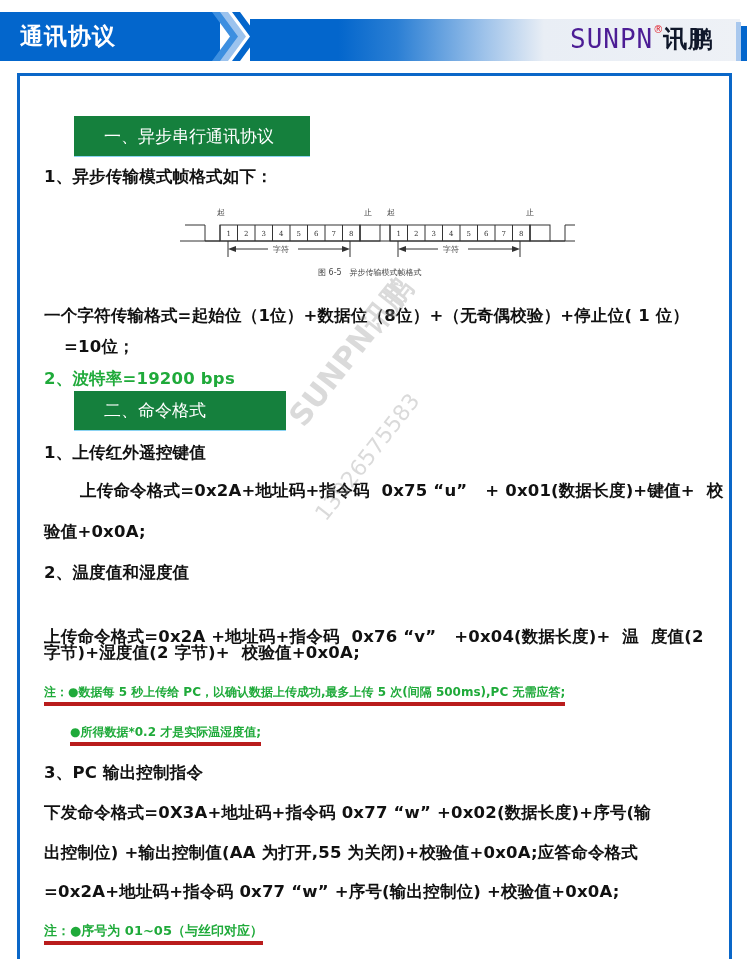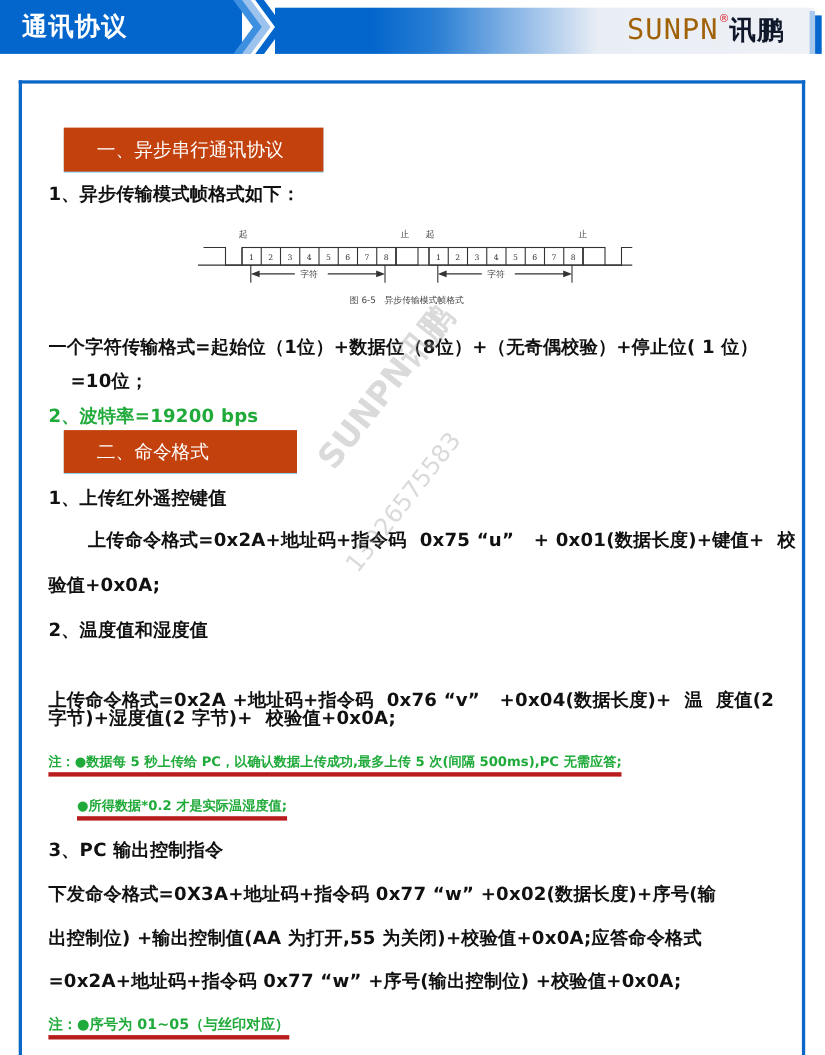--- a/index.html
+++ b/index.html
@@ -1,36 +1,36 @@
 <!DOCTYPE html>
 <html><head>
 <meta charset="utf-8">
 <style>
   * { margin: 0; padding: 0; box-sizing: border-box; }
   html, body { width: 750px; height: 959px; background: #ffffff; overflow: hidden; }
   body { position: relative; font-family: "DejaVu Sans", "Liberation Sans", sans-serif; color: #111; }
 
   
-  .header { position: absolute; left: 0; top: 0; width: 750px; height: 55px; background: #ffffff; }
+  .header { position: absolute; left: 0; top: 12px; width: 750px; height: 55px; background: #ffffff; }
   .header-bar { position: absolute; left: 0; top: 0; width: 220px; height: 49px; background: #0366cc; }
   .header-title { position: absolute; left: 20px; top: 9px; color: #ffffff; font-size: 23px; font-weight: bold; letter-spacing: 1px; }
   .chev { position: absolute; top: 0; height: 49px; }
   .header-right-bar { position: absolute; left: 250px; top: 7px; width: 490px; height: 42px;
     background: linear-gradient(90deg, #0366cc 0%, #0366cc 18%, #2b7fd4 30%, #9fc3ea 48%, #e9eef5 60%, #eef1f6 100%); }
   .edge-strip { position: absolute; left: 736px; top: 10px; width: 5px; height: 39px; background: #a9c8ee; }
   .edge-strip2 { position: absolute; left: 741px; top: 14px; width: 6px; height: 35px; background: #0366cc; }
   .logo { position: absolute; left: 570px; top: 10px; height: 34px; display: flex; align-items: center; }
-  .logo-latin { color: #a16207; font-family: "DejaVu Sans Mono", monospace; font-size: 26px; letter-spacing: 1px; font-weight: normal; }
+  .logo-latin { color: #4c1d95; font-family: "DejaVu Sans Mono", monospace; font-size: 26px; letter-spacing: 1px; font-weight: normal; }
   .logo-reg { color: #e0202a; font-size: 10px; position: relative; top: -10px; }
   .logo-cn { color: #0f172a; font-size: 24px; font-weight: bold; letter-spacing: 1px; }
 
   
   .frame { position: absolute; left: 17px; top: 73px; width: 715px; height: 900px; border: 3px solid #0a67c8; border-bottom: none; }
 
-  .sec-btn { position: absolute; background: #c2410c; color: #ffffff; font-size: 17px; display: flex; align-items: center; box-shadow: 0 1px 0 #8bd3f2; }
+  .sec-btn { position: absolute; background: #15803d; color: #ffffff; font-size: 17px; display: flex; align-items: center; box-shadow: 0 1px 0 #8bd3f2; margin-left: 16px; }
   .text { position: absolute; left: 44px; font-size: 16.5px; font-weight: bold; white-space: nowrap; color: #111; letter-spacing: 0.2px; }
   .green { color: #1faa3a; }
   .note { position: absolute; font-size: 12px; font-weight: bold; color: #1faa3a; white-space: nowrap; border-bottom: 4px solid #b91c1c; padding-bottom: 1px; }
 
   
   .diagram { position: absolute; left: 180px; top: 203px; width: 395px; height: 80px; }
   .diagram svg text { font-family: "DejaVu Serif", serif; }
 
   
   .watermark { position: absolute; left: 300px; top: 360px; width: 200px; height: 160px; pointer-events: none; }

